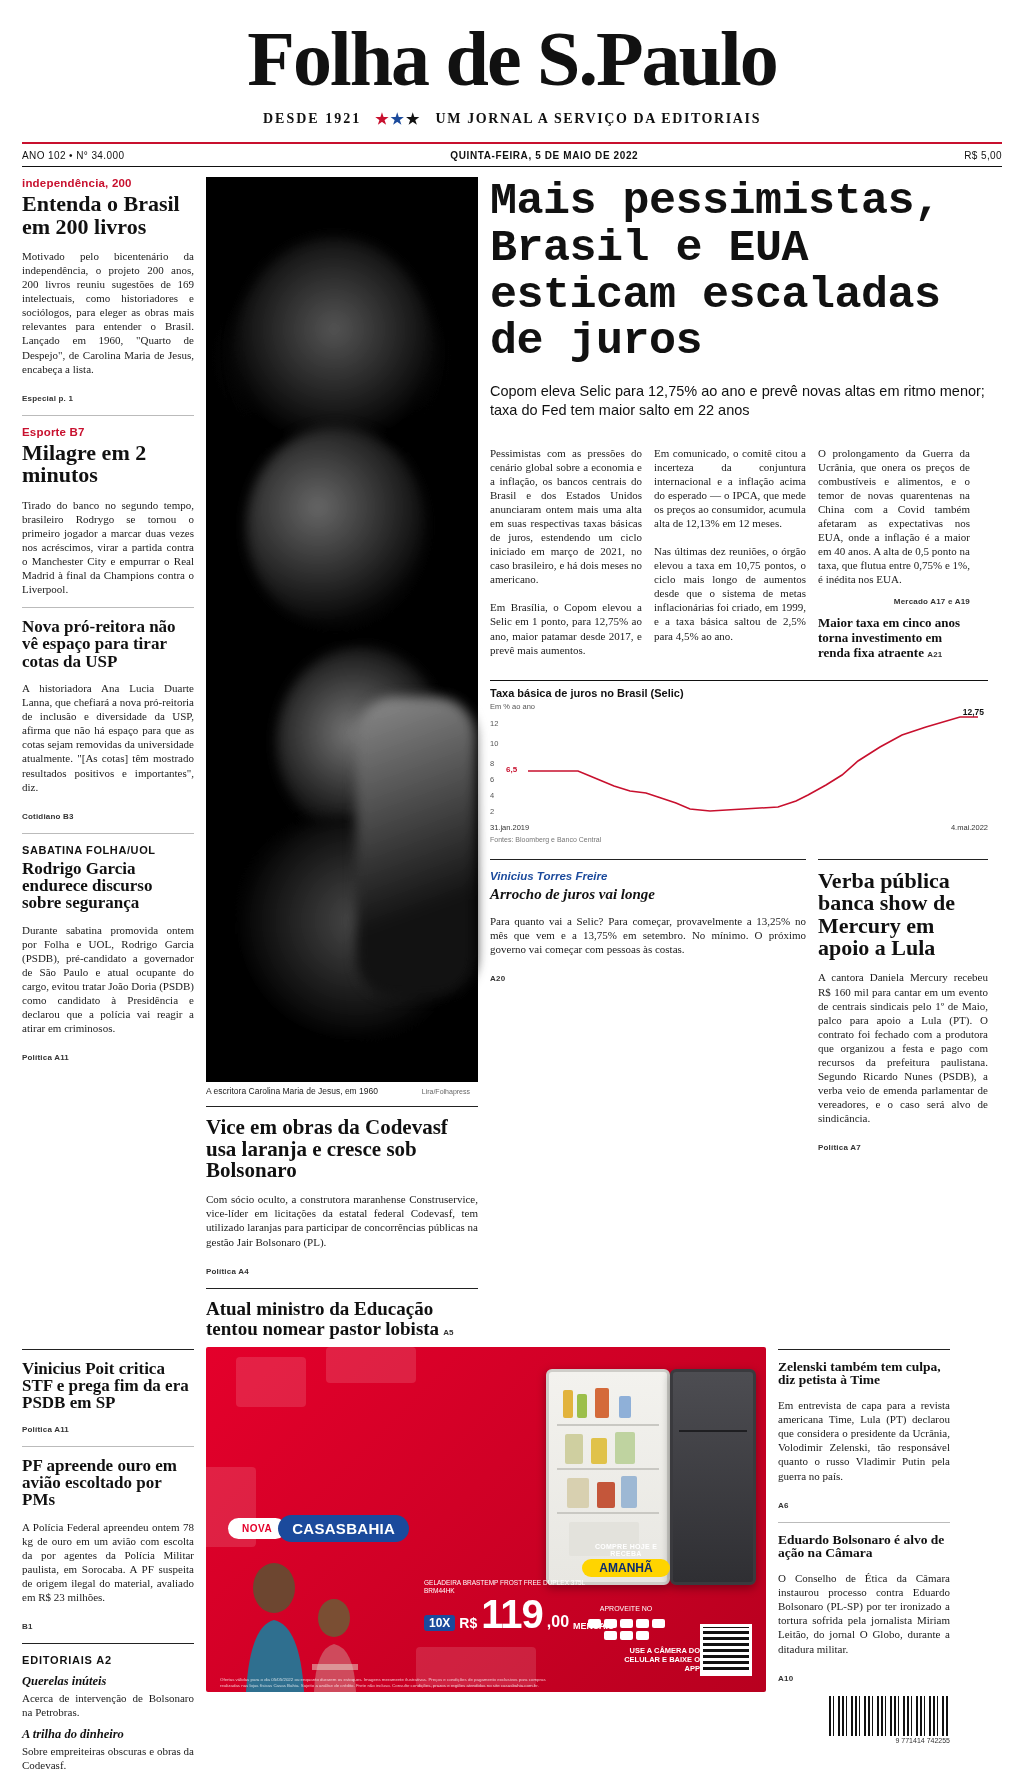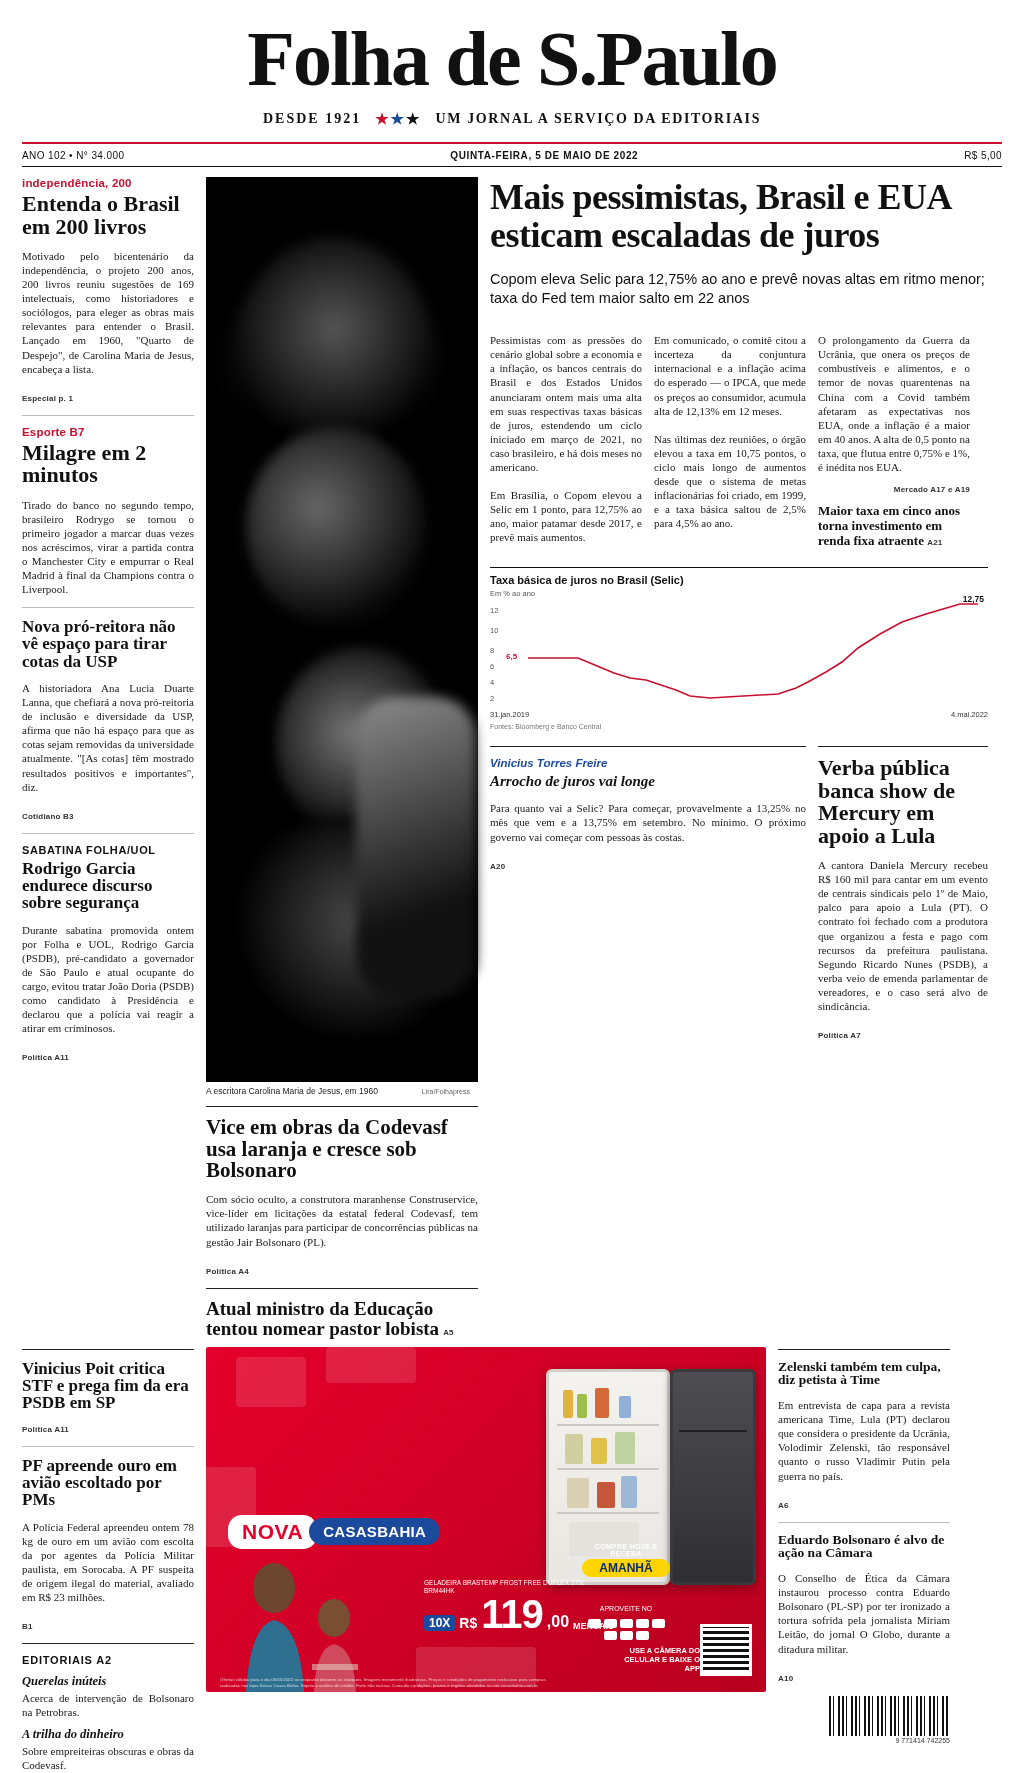--- a/index.html
+++ b/index.html
@@ -77,21 +77,21 @@
   .photo-inner{position:absolute;inset:0;}
   .ph-shape{position:absolute;border-radius:50%;filter:blur(6px);}
   .caption{
     display:flex;justify-content:space-between;align-items:baseline;
     font-family:"Liberation Sans",sans-serif;font-size:8.5px;color:#222;margin-top:4px;
   }
   .caption .credit{font-size:7px;color:#666;}
 
   
   .main-head{
-    font-family:Liberation Serif, serif;font-weight:700;font-size:36px;line-height:1.04;
+    font-family:Liberation Mono, monospace;font-weight:700;font-size:45px;line-height:1.04;
     margin:2px 0 0 0;letter-spacing:-.5px;
   }
   .sub-head{
     font-family:"Liberation Sans",sans-serif;font-size:14.5px;line-height:1.32;
     margin:16px 0 0 0;color:#111;font-weight:400;
   }
   .triple{display:flex;gap:12px;margin-top:14px;}
   .triple .c{width:152px;}
   .callout{
     font-family:"Liberation Serif",serif;font-weight:700;font-size:13px;line-height:1.14;margin-top:10px;
@@ -129,21 +129,21 @@
   .ad-dia .l1{font-size:30px;letter-spacing:1px;}
   .ad-dia .l1 em{font-style:italic;font-weight:700;font-size:22px;margin-left:8px;}
   .ad-dia .l2{font-size:46px;letter-spacing:0px;line-height:.95;}
   .ad-dia .l2 .pede{font-size:22px;margin-left:10px;letter-spacing:1px;}
   .chev{display:inline-block;color:#fff;font-size:17px;line-height:.7;margin-left:4px;}
   .ad-brand{
     position:absolute;left:22px;top:168px;display:flex;align-items:center;gap:0px;
   }
   .pill-nova{
     background:#fff;color:#e4002b;font-family:"Liberation Sans",sans-serif;font-weight:700;
-    font-size:21px;padding:5px 14px;border-radius:14px;letter-spacing:.5px;
+    font-size:10px;padding:5px 14px;border-radius:14px;letter-spacing:.5px;
   }
   .pill-cb{
     background:#1b4a9c;color:#fff;font-family:"Liberation Sans",sans-serif;font-weight:700;
     font-size:15px;padding:5px 14px;border-radius:14px;margin-left:-8px;letter-spacing:.3px;
   }
   .fridge{
     position:absolute;right:96px;top:22px;width:118px;height:210px;border-radius:6px;
     background:linear-gradient(180deg,#f3f2ee 0%,#e8e7e2 100%);
     border:3px solid #cfcec9;box-shadow:0 3px 10px rgba(0,0,0,.35);
   }

